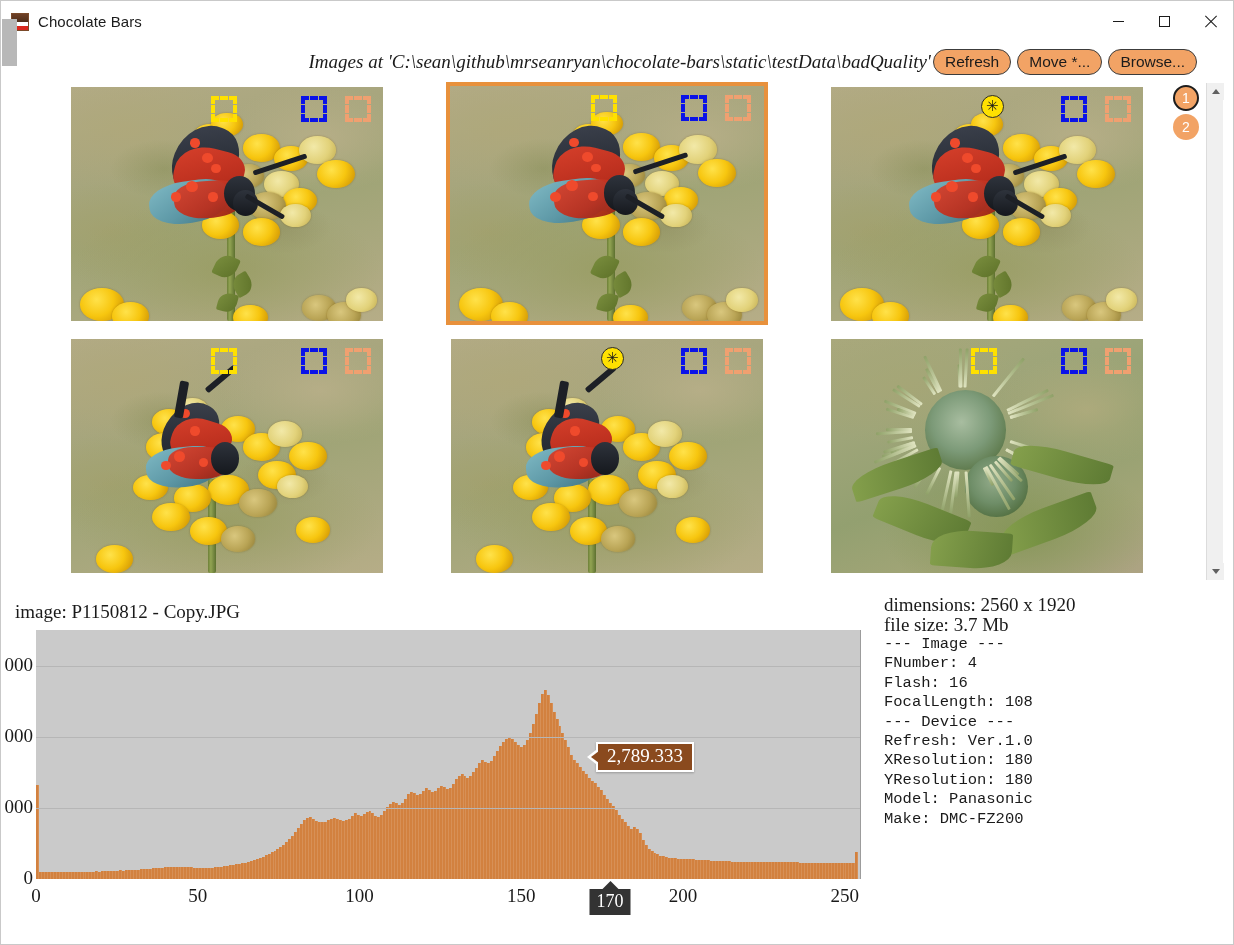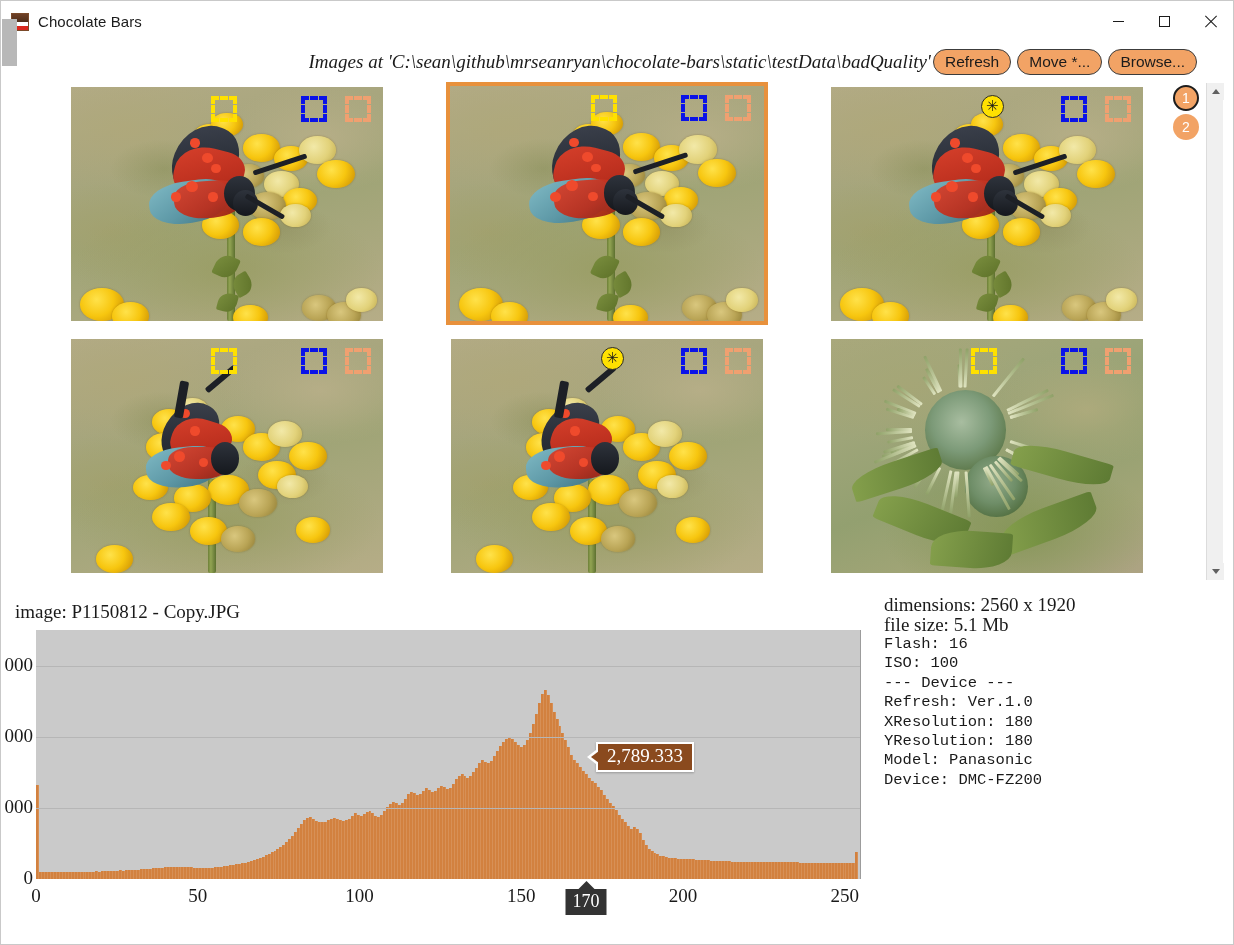--- a/index.html
+++ b/index.html
@@ -1037,32 +1037,34 @@
         </div>
       <div class="xaxis" id="xaxis">
           <div class="xlabel" style="left: 0px;">0</div>
           <div class="xlabel" style="left: 161.765px;">50</div>
           <div class="xlabel" style="left: 323.529px;">100</div>
           <div class="xlabel" style="left: 485.294px;">150</div>
           <div class="xlabel" style="left: 647.059px;">200</div>
           <div class="xlabel" style="left: 808.824px;">250</div>
         </div>
     <div class="tooltip" style="left: 595px; top: 112.857px;">2,789.333</div>
-        <div class="xcursor" style="left: 585px; top: 260px;">170</div>
+        <div class="xcursor" style="left: 609px; top: 260px;">170</div>
       </div>
 
     <div class="meta">
       <div class="meta-line-serif">dimensions: 2560 x 1920</div>
-      <div class="meta-line-serif">file size: 5.1 Mb</div>
+      <div class="meta-line-serif">file size: 3.7 Mb</div>
       <div id="exif">
+          <div class="meta-line-mono">--- Image ---</div>
+          <div class="meta-line-mono">FNumber: 4</div>
           <div class="meta-line-mono">Flash: 16</div>
-          <div class="meta-line-mono">ISO: 100</div>
+          <div class="meta-line-mono">FocalLength: 108</div>
           <div class="meta-line-mono">--- Device ---</div>
           <div class="meta-line-mono">Refresh: Ver.1.0</div>
           <div class="meta-line-mono">XResolution: 180</div>
           <div class="meta-line-mono">YResolution: 180</div>
           <div class="meta-line-mono">Model: Panasonic</div>
-          <div class="meta-line-mono">Device: DMC-FZ200</div>
+          <div class="meta-line-mono">Make: DMC-FZ200</div>
         </div>
     </div>
   </div>
 
 </div>
 
 </body></html>

